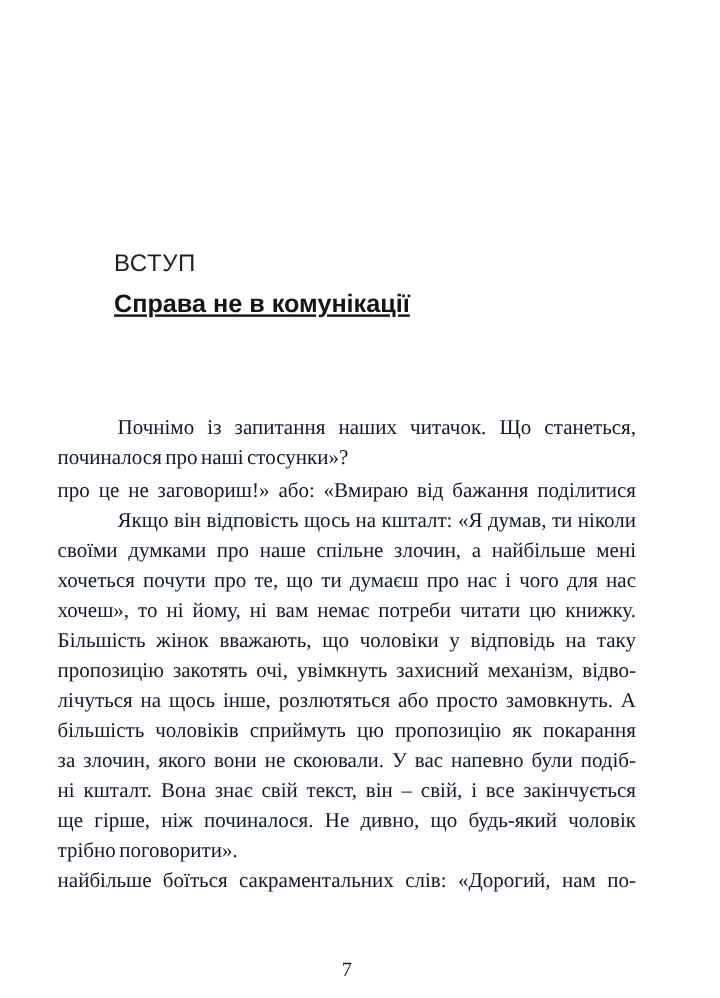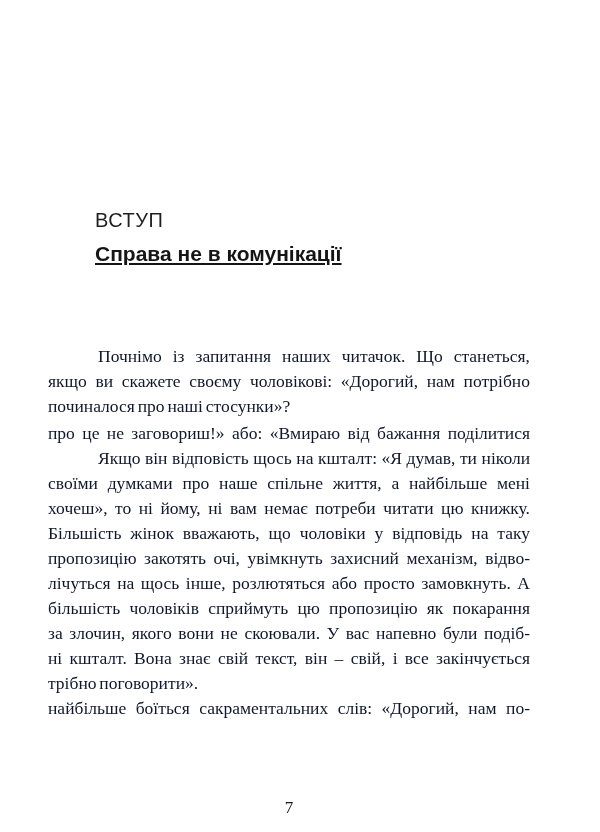--- a/index.html
+++ b/index.html
@@ -84,34 +84,35 @@
 <div class="page">
 
   <div class="heading-block">
     <div class="chapter-label">ВСТУП</div>
     <div class="chapter-title">Справа не в комунікації</div>
   </div>
 
   <div class="body-block">
       <div class="paragraph">
         <div class="line first">Почнімо із запитання наших читачок. Що станеться,</div>
-        <div class="line">якщо ви скажете своєму чоловікові: «Дорогий, нам потрібно</div>
         <div class="line last">починалося про наші стосунки»?</div>
       </div>
       <div class="paragraph">
         <div class="line">про це не заговориш!» або: «Вмираю від бажання поділитися</div>
         <div class="line first">Якщо він відповість щось на кшталт: «Я думав, ти ніколи</div>
-        <div class="line">своїми думками про наше спільне життя, а найбільше мені</div>
+        <div class="line">своїми думками про наше спільне злочин, а найбільше мені</div>
+        <div class="line">хочеться почути про те, що ти думаєш про нас і чого для нас</div>
         <div class="line">хочеш», то ні йому, ні вам немає потреби читати цю книжку.</div>
         <div class="line">Більшість жінок вважають, що чоловіки у відповідь на таку</div>
         <div class="line">пропозицію закотять очі, увімкнуть захисний механізм, відво-</div>
         <div class="line">лічуться на щось інше, розлютяться або просто замовкнуть. А</div>
         <div class="line">більшість чоловіків сприймуть цю пропозицію як покарання</div>
         <div class="line">за злочин, якого вони не скоювали. У вас напевно були подіб-</div>
         <div class="line">ні кшталт. Вона знає свій текст, він – свій, і все закінчується</div>
+        <div class="line">ще гірше, ніж починалося. Не дивно, що будь-який чоловік</div>
         <div class="line last">трібно поговорити».</div>
         <div class="line">найбільше боїться сакраментальних слів: «Дорогий, нам по-</div>
       </div>
     </div>
 
   <div class="page-number">7</div>
 
 </div>
 
 </body></html>

